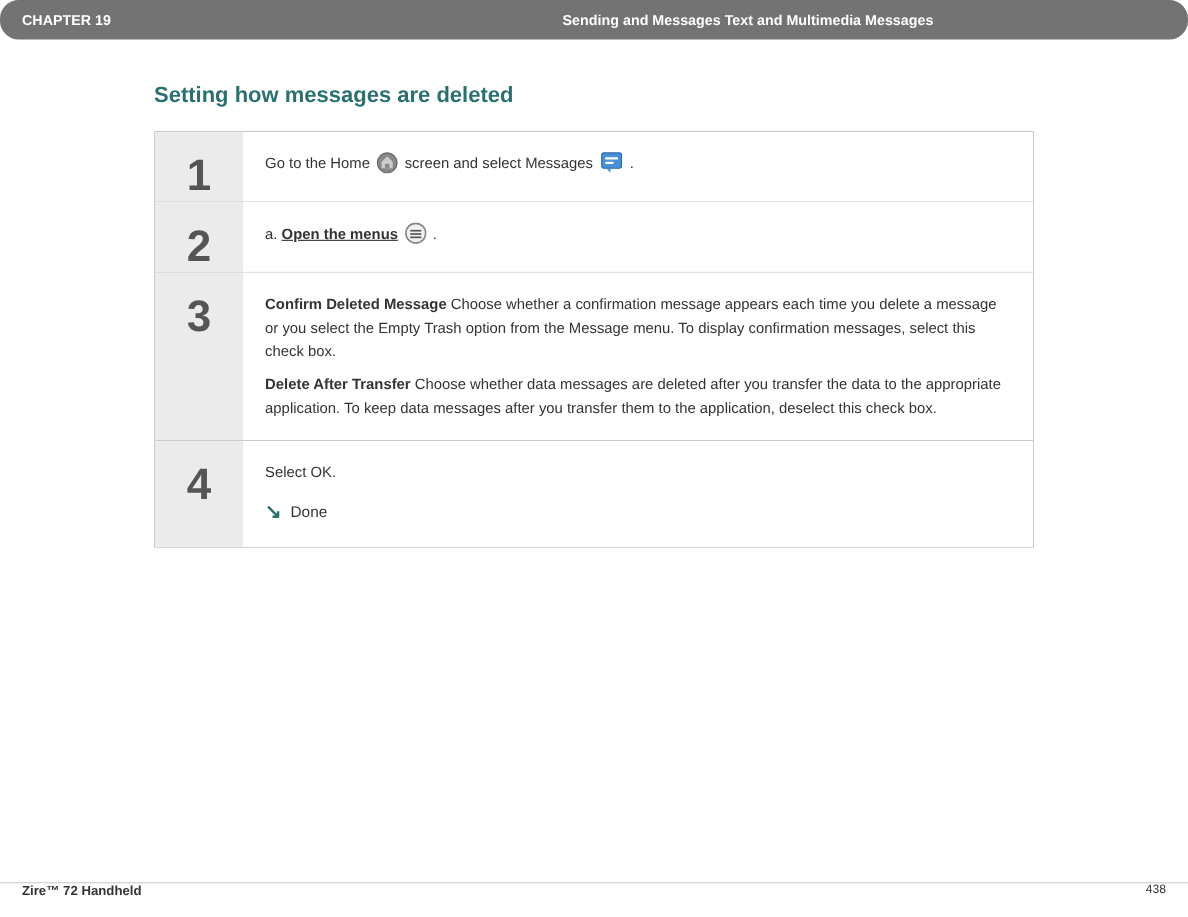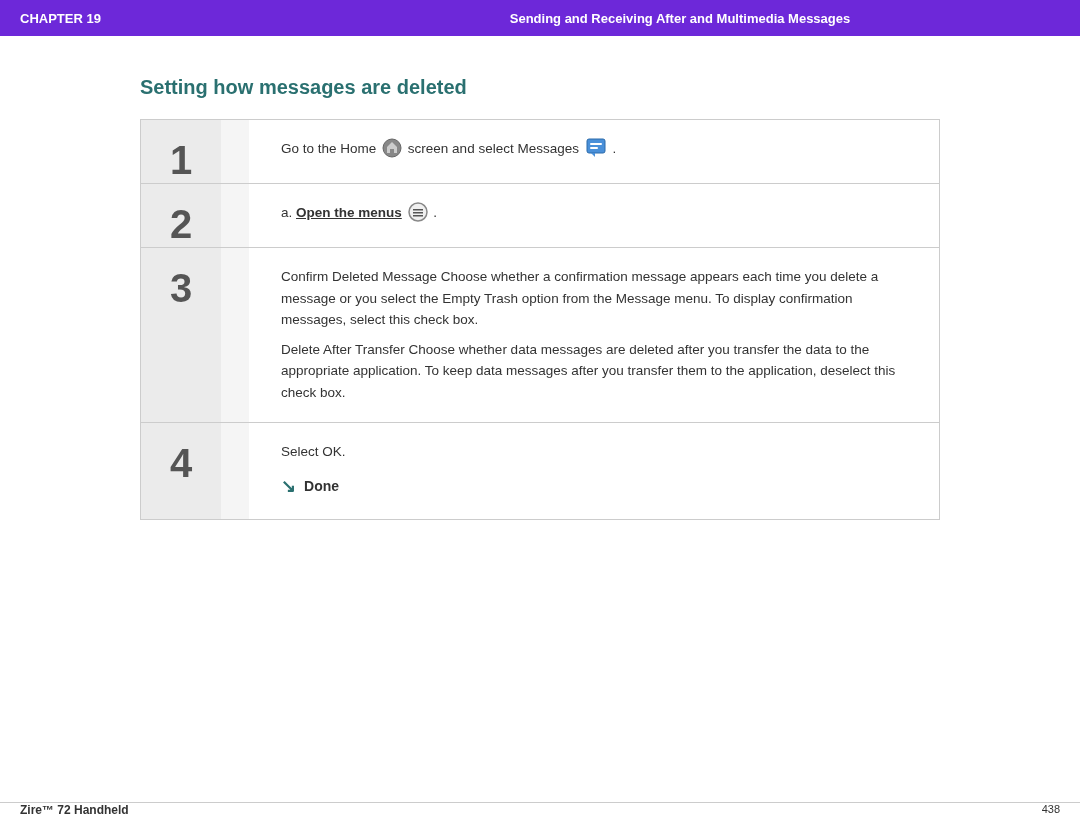--- a/index.html
+++ b/index.html
@@ -11,24 +11,25 @@
       font-family: Arial, sans-serif;
       font-size: 14px;
       color: #333;
       overflow: hidden;
     }
 
     
     .header-bar {
       width: 100%;
       height: 36px;
-      background: #6d28d9;
+      background: #737373;
       display: flex;
       align-items: center;
       padding: 0 20px;
+      border-radius: 17px;
     }
 
     .header-chapter {
       color: #ffffff;
       font-weight: bold;
       font-size: 13px;
       min-width: 280px;
     }
 
     .header-title {
@@ -76,64 +77,63 @@
       padding-top: 18px;
       font-size: 40px;
       font-weight: bold;
       color: #555555;
       flex-shrink: 0;
       background: #ebebeb;
     }
 
     .step-content {
       flex: 1;
-      padding: 18px 24px 18px 32px;
+      padding: 18px 24px 18px 20px;
       background: #ffffff;
       font-size: 13.5px;
       line-height: 1.6;
       color: #333;
-      margin-left: 28px;
     }
 
     .step-content p {
       margin-bottom: 8px;
     }
 
     .step-content p:last-child {
       margin-bottom: 0;
     }
 
     
     .link-underline {
       text-decoration: underline;
       font-weight: bold;
       color: #333;
     }
 
     
     .term-bold {
-      font-weight: normal;
+      font-weight: bold;
     }
 
     
     .done-line {
       display: flex;
       align-items: center;
       margin-top: 10px;
     }
 
     .done-icon {
       color: #2a7070;
       font-size: 18px;
       margin-right: 8px;
       font-weight: bold;
     }
 
     .done-label {
-      font-weight: bold;
+      font-weight: normal;
       color: #333;
       font-size: 14px;
     }
 
     
     .footer {
       position: absolute;
       bottom: 0;
       left: 0;
       width: 100%;
@@ -165,21 +165,21 @@
       margin: 0 2px;
       position: relative;
       top: -1px;
     }
   </style>
 </head>
 <body>
 
 <div class="header-bar">
   <div class="header-chapter">CHAPTER 19</div>
-  <div class="header-title">Sending and Receiving After and Multimedia Messages</div>
+  <div class="header-title">Sending and Messages Text and Multimedia Messages</div>
 </div>
 
 <div class="main-content">
 
   <h1 class="page-title">Setting how messages are deleted</h1>
 
   <div class="steps-container">
 
     <div class="step">
       <div class="step-number">1</div>

